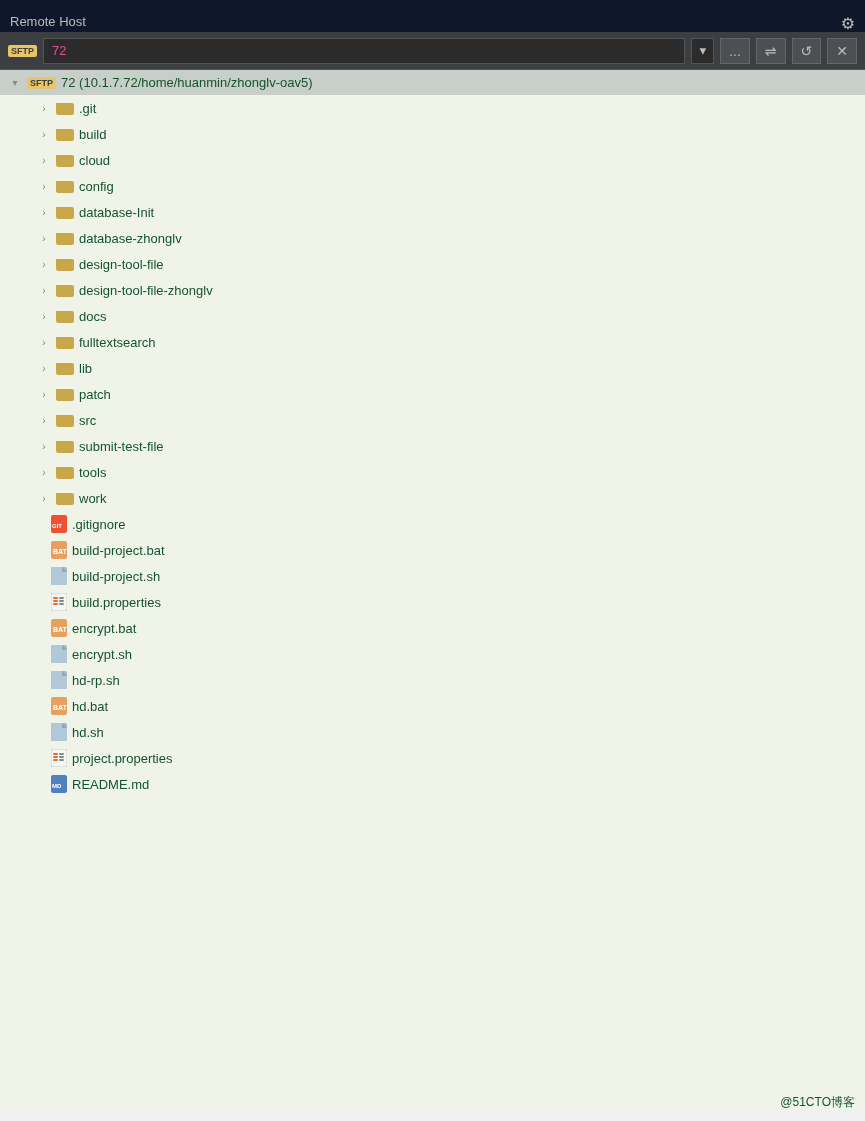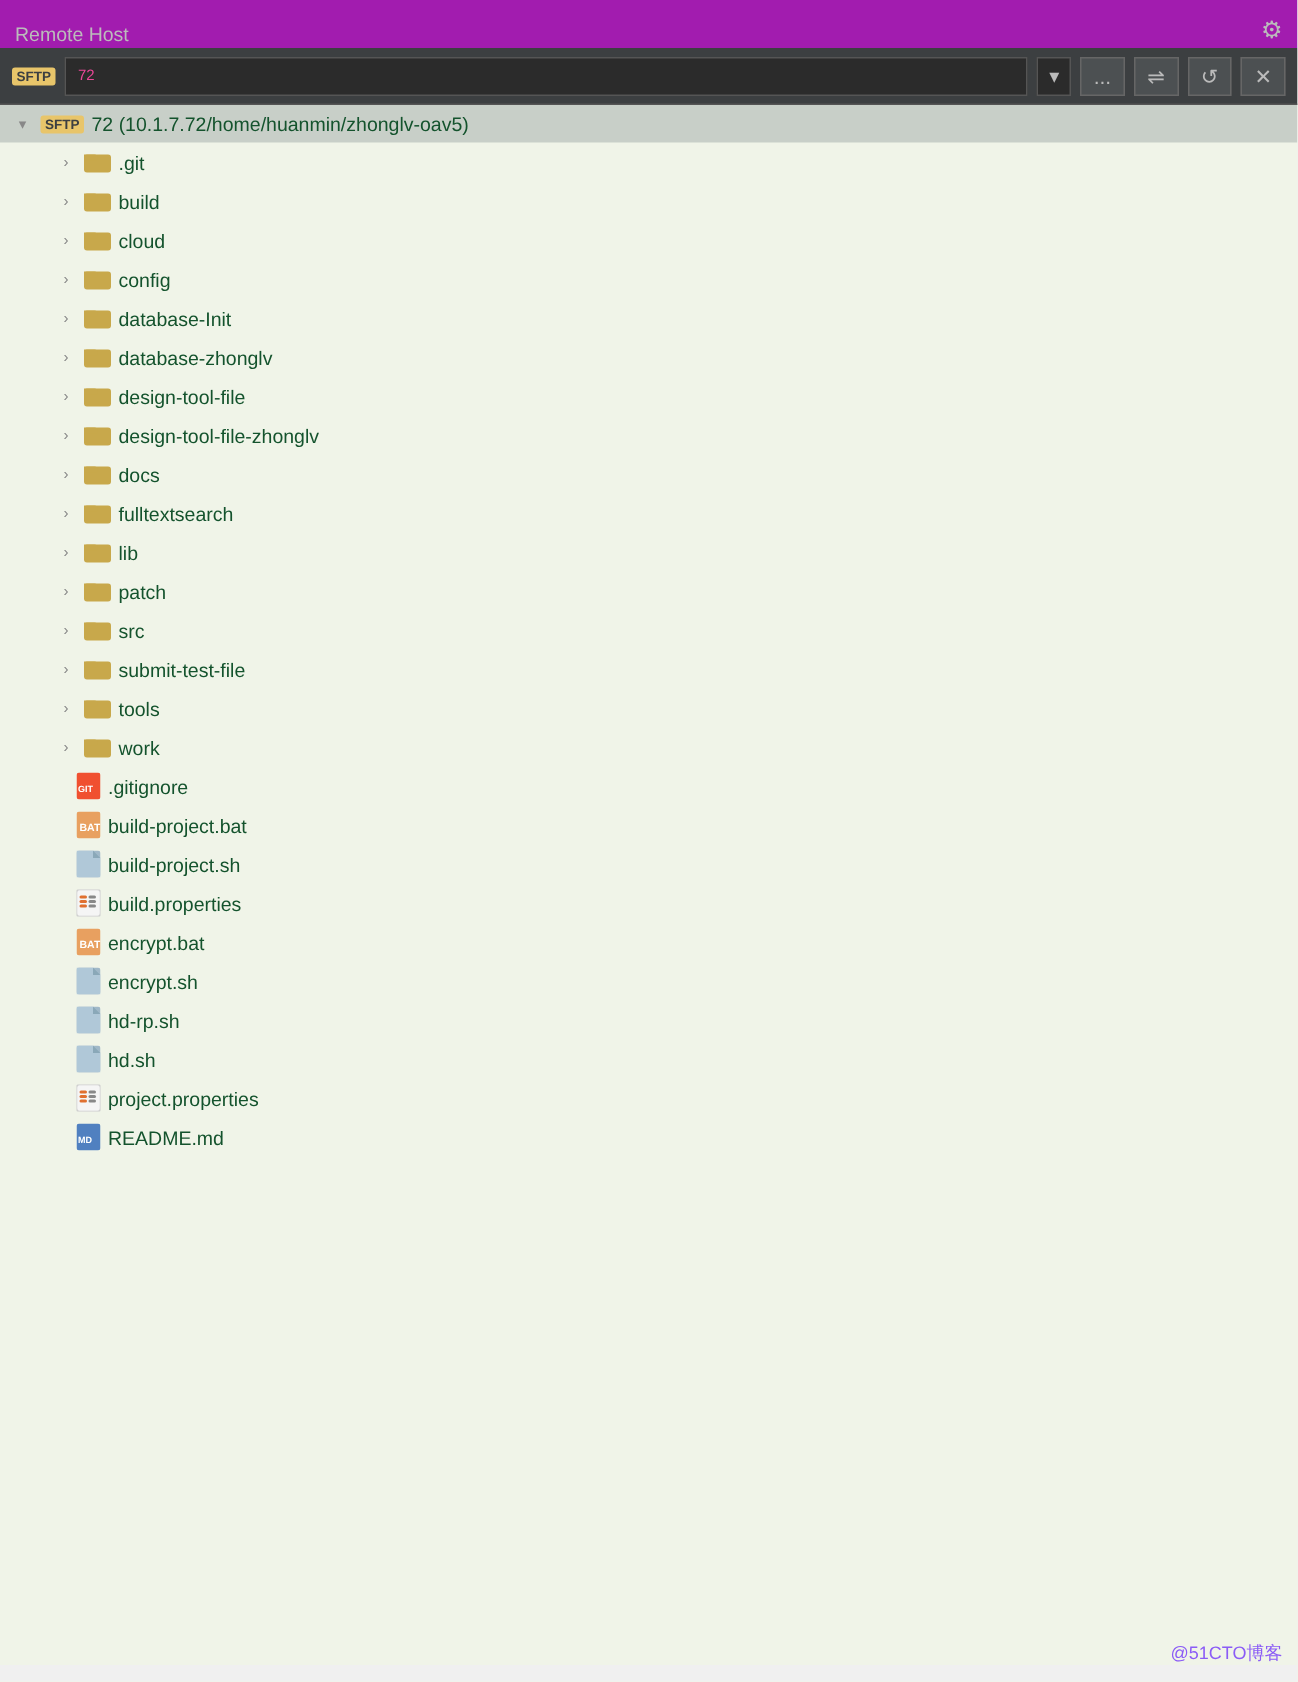--- a/index.html
+++ b/index.html
@@ -6,25 +6,25 @@
     body {
       font-family: 'Segoe UI', Arial, sans-serif;
       font-size: 13px;
       background: #f0f0f0;
       width: 865px;
       min-height: 1121px;
       color: #1a1a1a;
     }
 
     .title-bar {
-      background: #a21caf;
+      background: #0f172a;
       color: #bbbbbb;
-      padding: 2px 10px;
-      display: flex;
-      align-items: flex-end;
+      padding: 14px 10px;
+      display: flex;
+      align-items: flex-start;
       justify-content: space-between;
       height: 32px;
     }
     .title-bar-left {
       display: flex;
       align-items: center;
       gap: 6px;
     }
     .title-bar-text {
       font-size: 13px;
@@ -52,21 +52,21 @@
       font-weight: bold;
       padding: 1px 3px;
       border-radius: 2px;
     }
     .toolbar-path-input {
       flex: 1;
       background: #2b2b2b;
       border: 1px solid #555;
       color: #ec4899;
       padding: 3px 8px;
-      font-size: 10px;
+      font-size: 13px;
       height: 26px;
     }
     .toolbar-dropdown-btn {
       background: #2b2b2b;
       border: 1px solid #555;
       color: #bbbbbb;
       padding: 3px 7px;
       cursor: pointer;
       height: 26px;
       display: flex;
@@ -158,21 +158,21 @@
     .sftp-root-icon {
       display: flex;
       align-items: center;
       gap: 2px;
     }
 
     .watermark {
       position: fixed;
       bottom: 10px;
       right: 10px;
-      color: #8b5cf6;
+      color: #14532d;
       font-size: 12px;
     }
   </style>
 </head>
 <body>
 
 <div class="title-bar">
   <div class="title-bar-left">
     <span class="title-bar-text">Remote Host</span>
   </div>
@@ -361,20 +361,28 @@
     <svg width="16" height="18" viewBox="0 0 16 18">
       <rect x="0" y="0" width="16" height="18" rx="2" fill="#a0b8c8"></rect>
       <polygon points="0,0 11,0 16,5 16,18 0,18" fill="#b0c8d8"></polygon>
       <polygon points="11,0 16,5 11,5" fill="#8aa8b8"></polygon>
     </svg>
     <span class="item-label">hd-rp.sh</span>
   </div>
       <div class="tree-item">
     <span style="width:34px"></span>
     <svg width="16" height="18" viewBox="0 0 16 18">
+      <rect x="0" y="0" width="16" height="18" rx="2" fill="#e8a060"></rect>
+      <text x="2" y="13" font-size="7" fill="white" font-weight="bold">BAT</text>
+    </svg>
+    <span class="item-label">hd.bat</span>
+  </div>
+      <div class="tree-item">
+    <span style="width:34px"></span>
+    <svg width="16" height="18" viewBox="0 0 16 18">
       <rect x="0" y="0" width="16" height="18" rx="2" fill="#a0b8c8"></rect>
       <polygon points="0,0 11,0 16,5 16,18 0,18" fill="#b0c8d8"></polygon>
       <polygon points="11,0 16,5 11,5" fill="#8aa8b8"></polygon>
     </svg>
     <span class="item-label">hd.sh</span>
   </div>
       <div class="tree-item">
     <span style="width:34px"></span>
     <svg width="16" height="18" viewBox="0 0 16 18">
       <rect x="0" y="0" width="16" height="18" rx="2" fill="#f5f5f5" stroke="#ccc"></rect>

